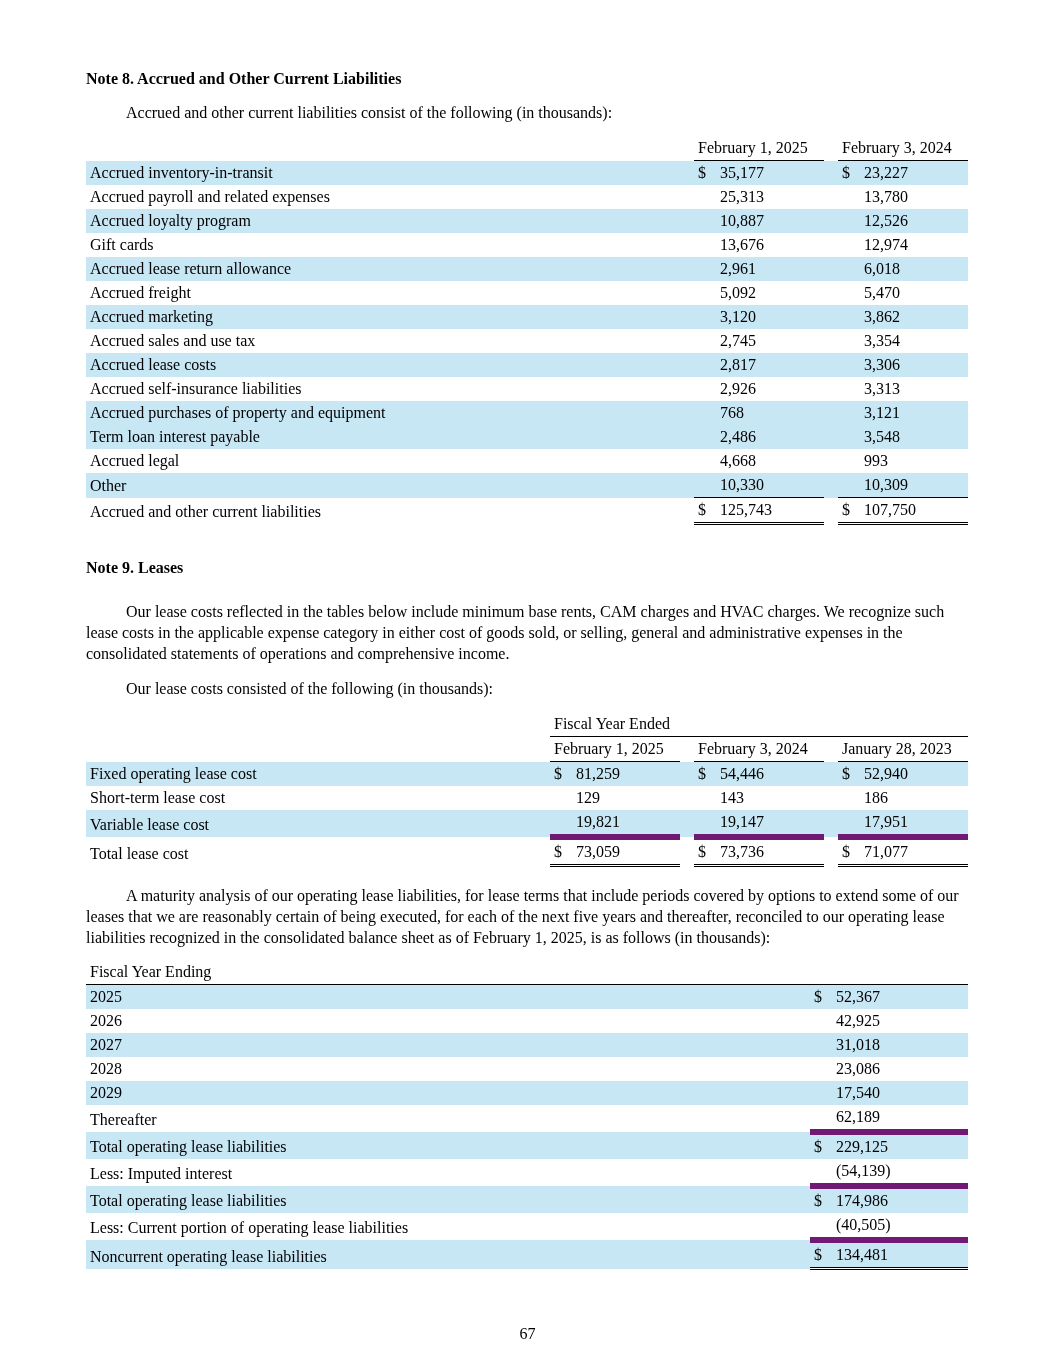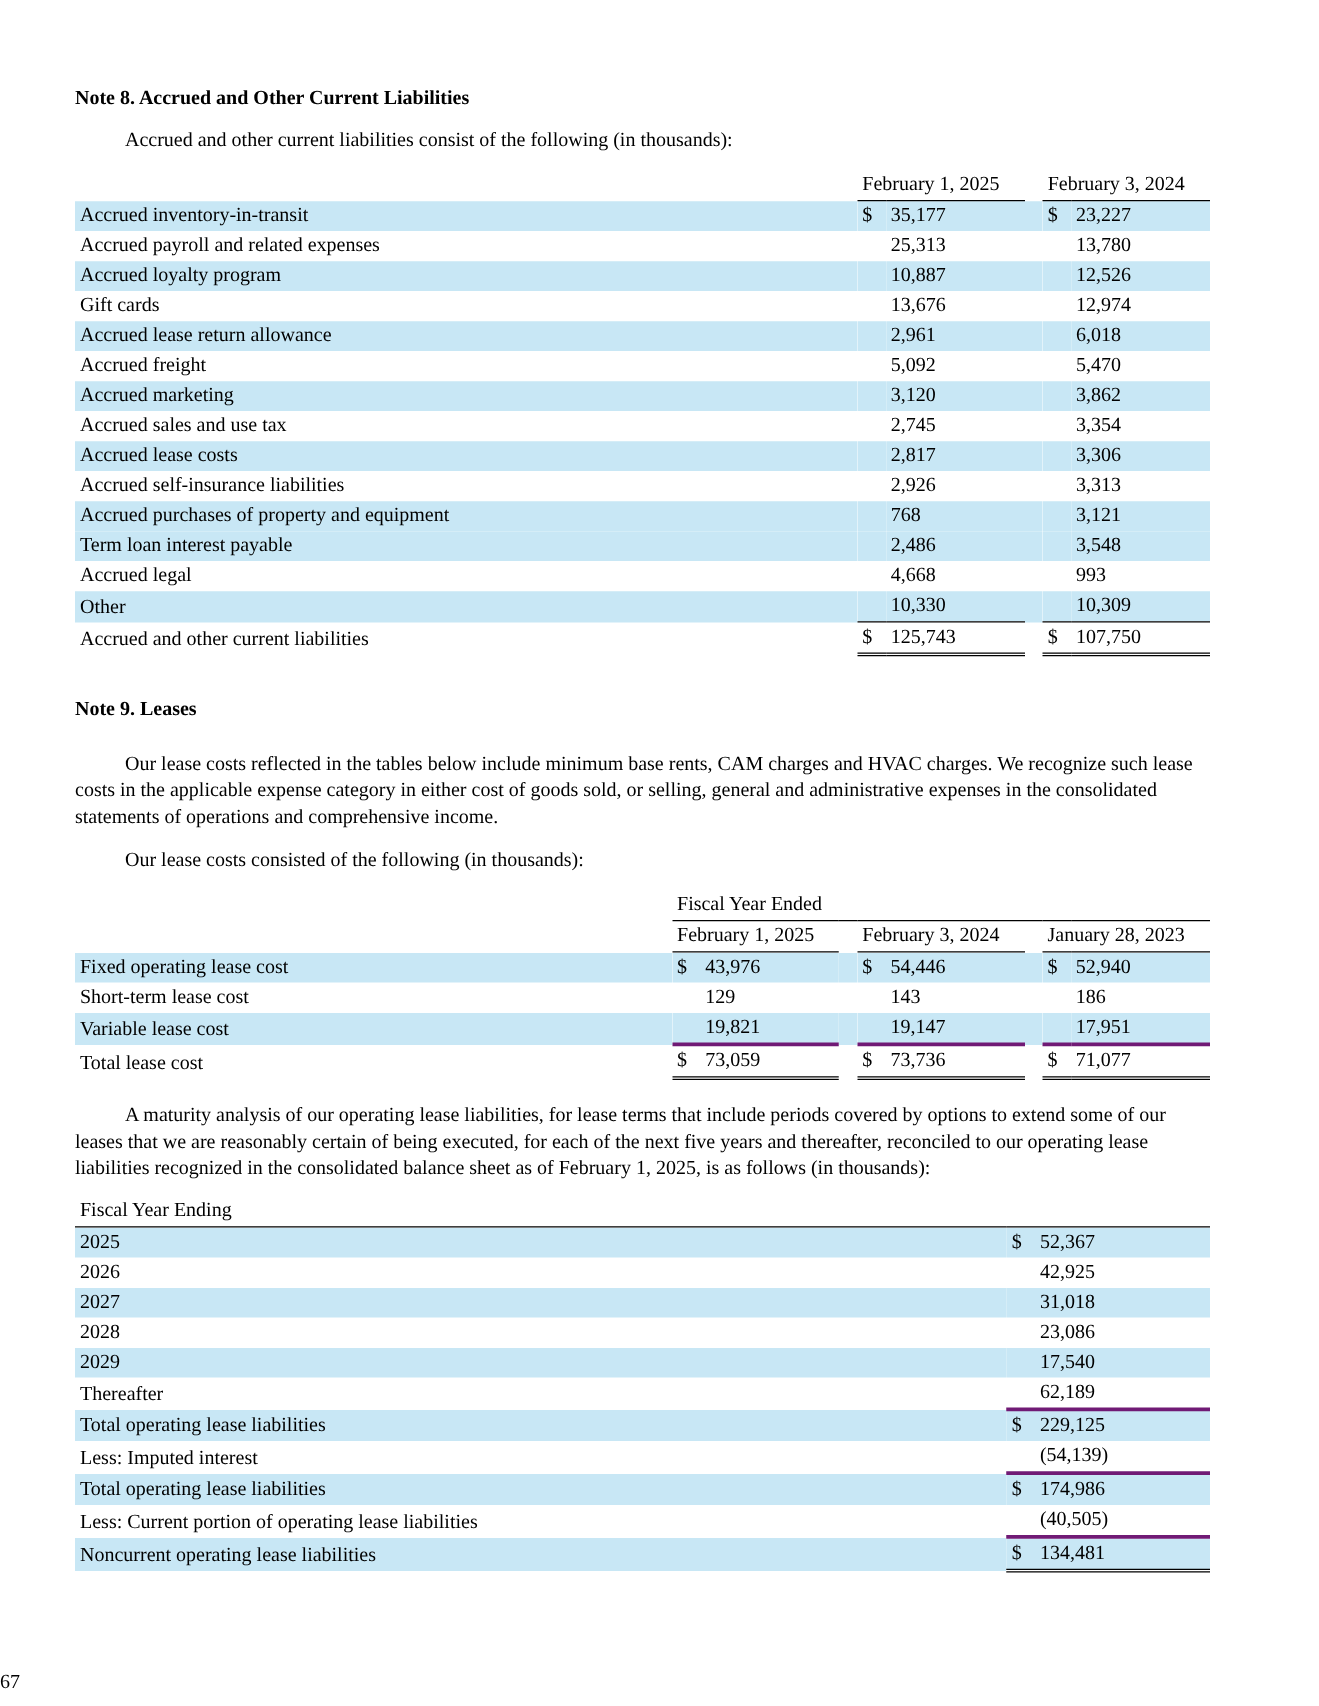--- a/index.html
+++ b/index.html
@@ -1,21 +1,21 @@
 <!DOCTYPE html>
 <html style="--shade: #c8e7f5;"><head>
 <meta charset="utf-8">
 <style>
   :root { --shade: #c8e7f5; }
   * { box-sizing: border-box; }
   html, body { margin: 0; padding: 0; background: #ffffff; }
   body { font-family: "Liberation Serif", serif; color: #000; }
   .page {
     width: 1055px; height: 1365px; margin: 0 auto; background: #fff;
-    padding: 70px 87px 0 60px; position: relative; overflow: hidden;
+    padding: 70px 87px 0 86px; position: relative; overflow: hidden;
   }
   .note-title { font-size: 16px; font-weight: bold; margin: 0; }
   #note9-title { margin-top: 34px; }
   .para { font-size: 16px; line-height: 21px; margin: 14px 0 0 0; text-indent: 40px; }
   table.fin {
     width: 100%; border-collapse: collapse; table-layout: fixed;
     font-size: 16px; margin-top: 13px;
   }
   table.fin th, table.fin td {
     padding: 2px 4px; line-height: 20px; vertical-align: bottom;
@@ -25,25 +25,25 @@
     font-weight: bold; text-align: center; border-bottom: 1px solid #000;
     white-space: nowrap; padding-left: 0; padding-right: 0;
   }
   th.group-head { font-weight: bold; text-align: center; border-bottom: 1px solid #000; }
   th.table-head { font-weight: bold; text-align: left; border-bottom: 1px solid #000; font-size: 16px; }
   td.lbl { white-space: nowrap; }
   td.val { text-align: right; white-space: nowrap; }
   td.dollar { text-align: left; }
   tr.shaded td { background: var(--shade); }
   .line-above { border-top: 1px solid #000; }
-  .line-below { border-bottom: 3px solid #701a75; }
+  .line-below { border-bottom: 6px solid #701a75; }
   .dbl-below { border-bottom: 3px double #000; }
   .footer {
-    position: absolute; bottom: 10px; left: 0; width: 100%;
-    text-align: left; font-size: 16px;
+    position: absolute; bottom: 22px; left: 0; width: 100%;
+    text-align: center; font-size: 16px;
   }
 </style>
 </head>
 <body>
 
 <div class="page">
 
   <h3 class="note-title">Note 8. Accrued and Other Current Liabilities</h3>
   <p class="para">Accrued and other current liabilities consist of the following (in thousands):</p>
 
@@ -215,21 +215,21 @@
         <th></th>
         <th class="colhead" colspan="2">February 3, 2024</th>
         <th></th>
         <th class="colhead" colspan="2">January 28, 2023</th>
       </tr>
     </thead>
     <tbody id="lease-body">
         <tr class="shaded">
           <td class="lbl">Fixed operating lease cost</td>
           <td class="dollar">$</td>
-          <td class="val">43,976</td>
+          <td class="val">81,259</td>
           <td class="gap"></td>
           <td class="dollar">$</td>
           <td class="val">54,446</td>
           <td class="gap"></td>
           <td class="dollar">$</td>
           <td class="val">52,940</td>
         </tr>
         <tr>
           <td class="lbl">Short-term lease cost</td>
           <td class="dollar"></td>

